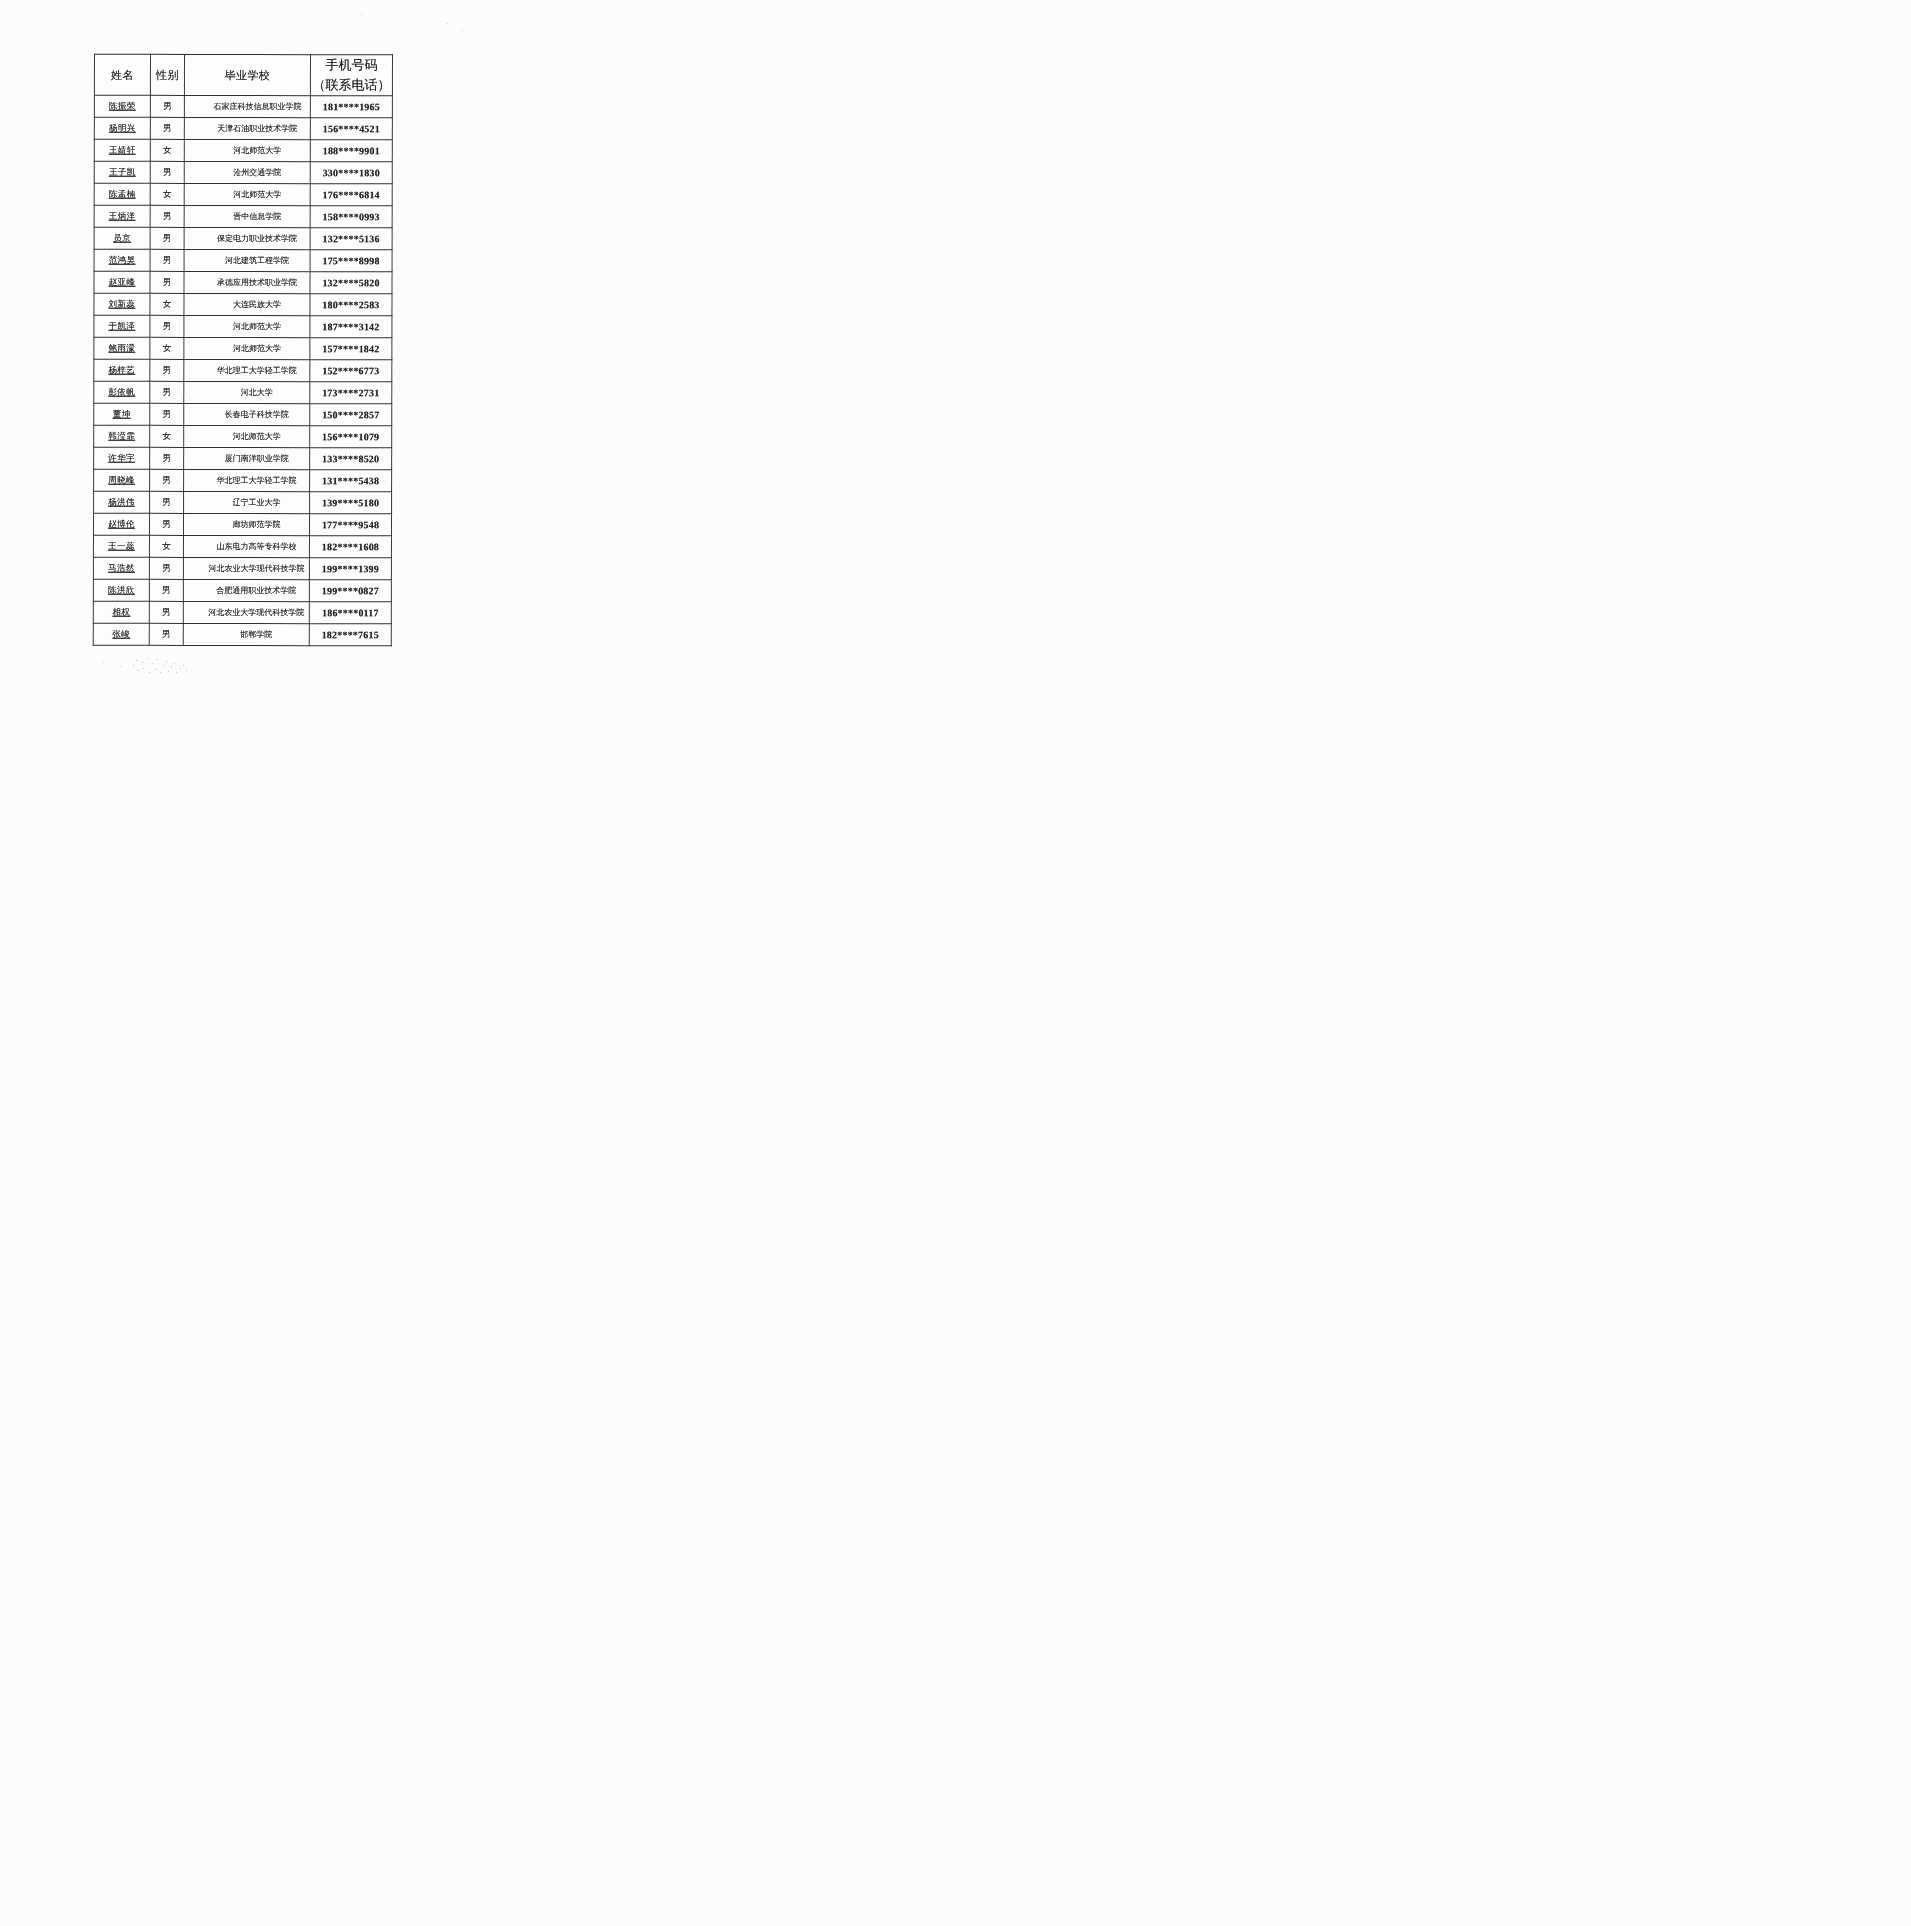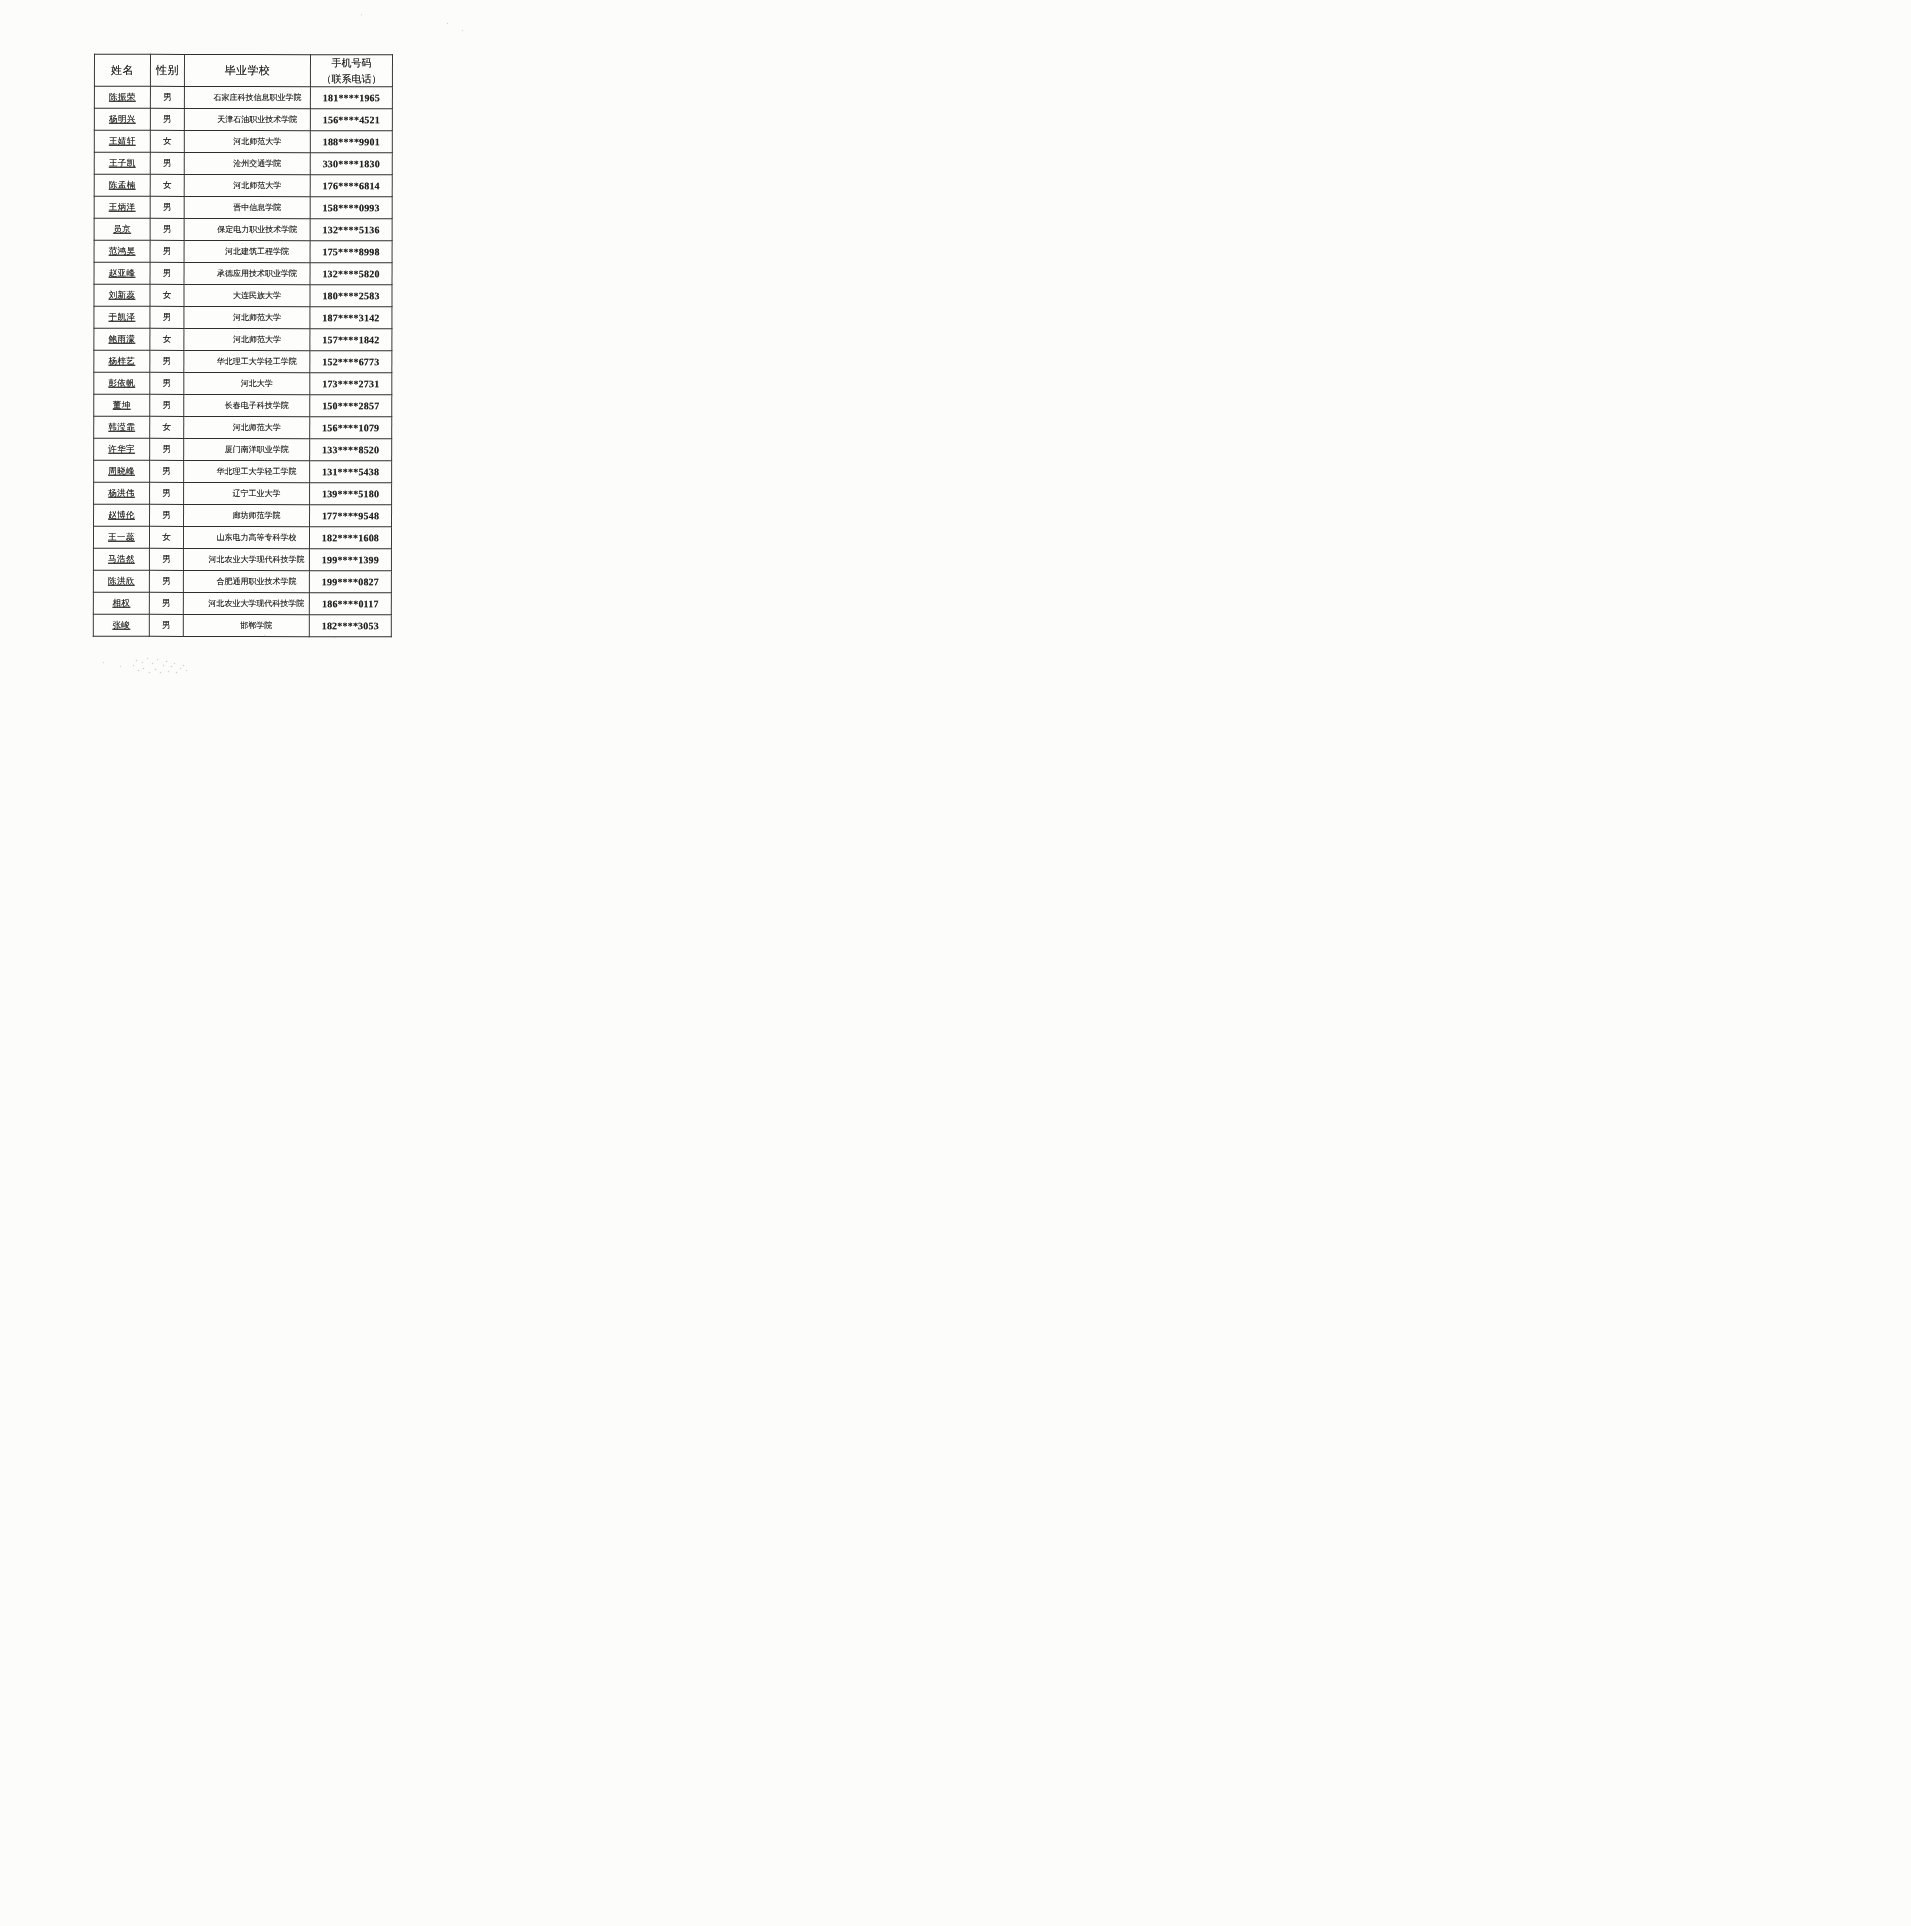--- a/index.html
+++ b/index.html
@@ -26,21 +26,21 @@
     padding:0;margin:0;
     text-align:center;vertical-align:middle;
     font-weight:normal;
     text-shadow:0 0 0.2px rgba(20,20,20,.55);
   }
   col.w-name{width:56px;}
   col.w-gender{width:34px;}
   col.w-school{width:126px;}
   col.w-phone{width:82px;}
   thead th{height:25.4px;font-size:11px;letter-spacing:0.4px;}
-  thead th.h-phone{font-size:10px;line-height:1.55;letter-spacing:0;}
+  thead th.h-phone{font-size:13px;line-height:1.55;letter-spacing:0;}
   thead th.h-phone .line{display:block;}
   tbody td{height:21px;font-size:8.5px;}
   td.c-name{letter-spacing:0.4px;text-decoration:underline;}
   td.c-school{font-size:8px;padding-left:20px;}
   td.c-phone{font-size:10px;letter-spacing:0.2px;font-weight:bold;}
   
   .speckles{
     position:absolute;left:0;top:0;width:0.8px;height:0.8px;border-radius:50%;
     background:transparent;opacity:.42;filter:blur(0.1px);
     box-shadow:
@@ -248,19 +248,19 @@
         <td class="c-name">相权</td>
         <td class="c-gender">男</td>
         <td class="c-school">河北农业大学现代科技学院</td>
         <td class="c-phone">186****0117</td>
       </tr>
 
       <tr>
         <td class="c-name">张峻</td>
         <td class="c-gender">男</td>
         <td class="c-school">邯郸学院</td>
-        <td class="c-phone">182****3053</td>
+        <td class="c-phone">182****7615</td>
       </tr>
     </tbody>
 </table>
 
 <div class="speckles"></div>
 
 
 </body></html>

